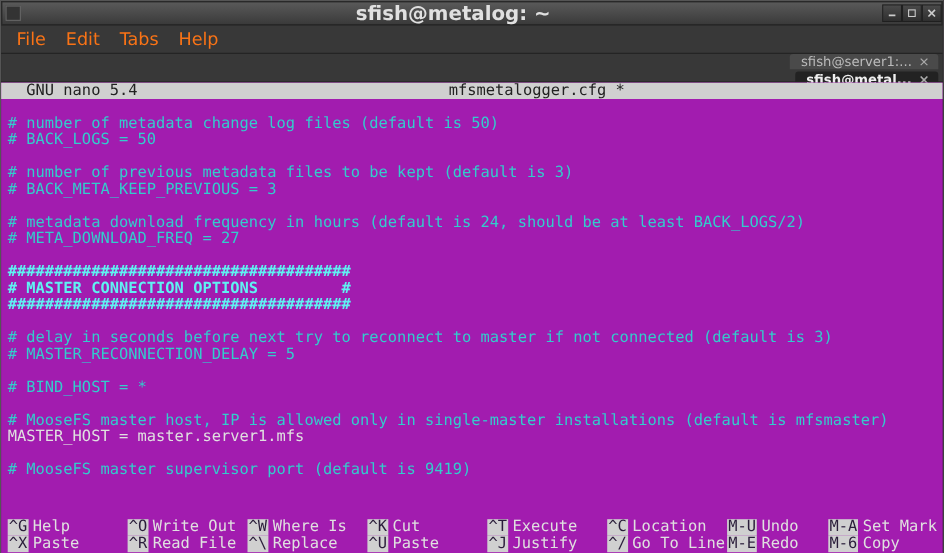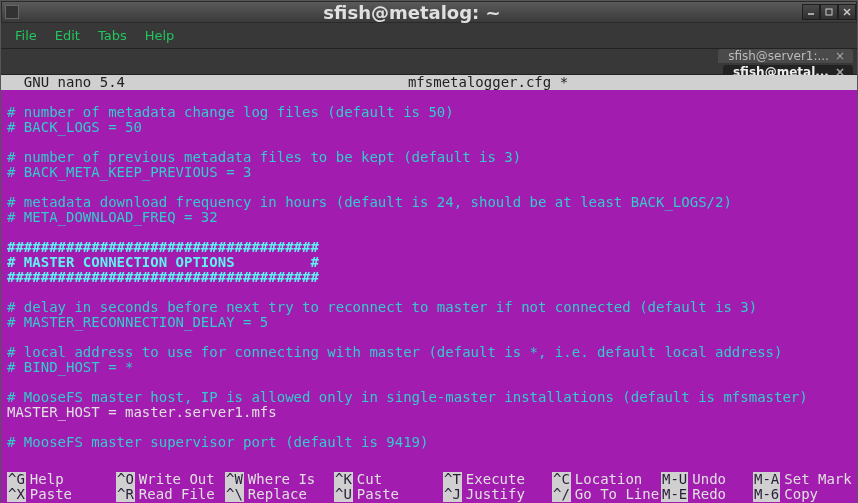--- a/index.html
+++ b/index.html
@@ -23,21 +23,21 @@
   .menubar {
     height: 26px;
     background: #383838;
     border-bottom: 1px solid #222;
     display: flex;
     align-items: center;
     padding: 0 6px;
     gap: 2px;
     font-family: "DejaVu Sans", sans-serif;
   }
-  .menuitem { color: #22c55e; font-size: 13px; padding: 3px 8px; cursor: pointer; }
+  .menuitem { color: #f97316; font-size: 16px; padding: 3px 8px; cursor: pointer; }
   
   .tabbar {
     height: 26px;
     background: #383838;
     border-bottom: 1px solid #222;
     display: flex;
     align-items: flex-end;
     padding: 0 4px;
     gap: 2px;
     font-family: "DejaVu Sans", sans-serif;
@@ -146,30 +146,29 @@
     </div>
     <div class="term-body">
       <div class="line"></div>
       <div class="line cyan"># number of metadata change log files (default is 50)</div>
       <div class="line cyan"># BACK_LOGS = 50</div>
       <div class="line"></div>
       <div class="line cyan"># number of previous metadata files to be kept (default is 3)</div>
       <div class="line cyan"># BACK_META_KEEP_PREVIOUS = 3</div>
       <div class="line"></div>
       <div class="line cyan"># metadata download frequency in hours (default is 24, should be at least BACK_LOGS/2)</div>
-      <div class="line cyan"># META_DOWNLOAD_FREQ = 32</div>
+      <div class="line cyan"># META_DOWNLOAD_FREQ = 27</div>
       <div class="line"></div>
       <div class="line cyanb">#####################################</div>
       <div class="line cyanb"># MASTER CONNECTION OPTIONS         #</div>
       <div class="line cyanb">#####################################</div>
       <div class="line"></div>
       <div class="line cyan"># delay in seconds before next try to reconnect to master if not connected (default is 3)</div>
       <div class="line cyan"># MASTER_RECONNECTION_DELAY = 5</div>
       <div class="line"></div>
-      <div class="line cyan"># local address to use for connecting with master (default is *, i.e. default local address)</div>
       <div class="line cyan"># BIND_HOST = *</div>
       <div class="line"></div>
       <div class="line cyan"># MooseFS master host, IP is allowed only in single-master installations (default is mfsmaster)</div>
       <div class="line white">MASTER_HOST = master.server1.mfs</div>
       <div class="line"></div>
       <div class="line cyan"># MooseFS master supervisor port (default is 9419)</div>
     </div>
 
     <div class="nano-footer">
       <div class="footer-row">

